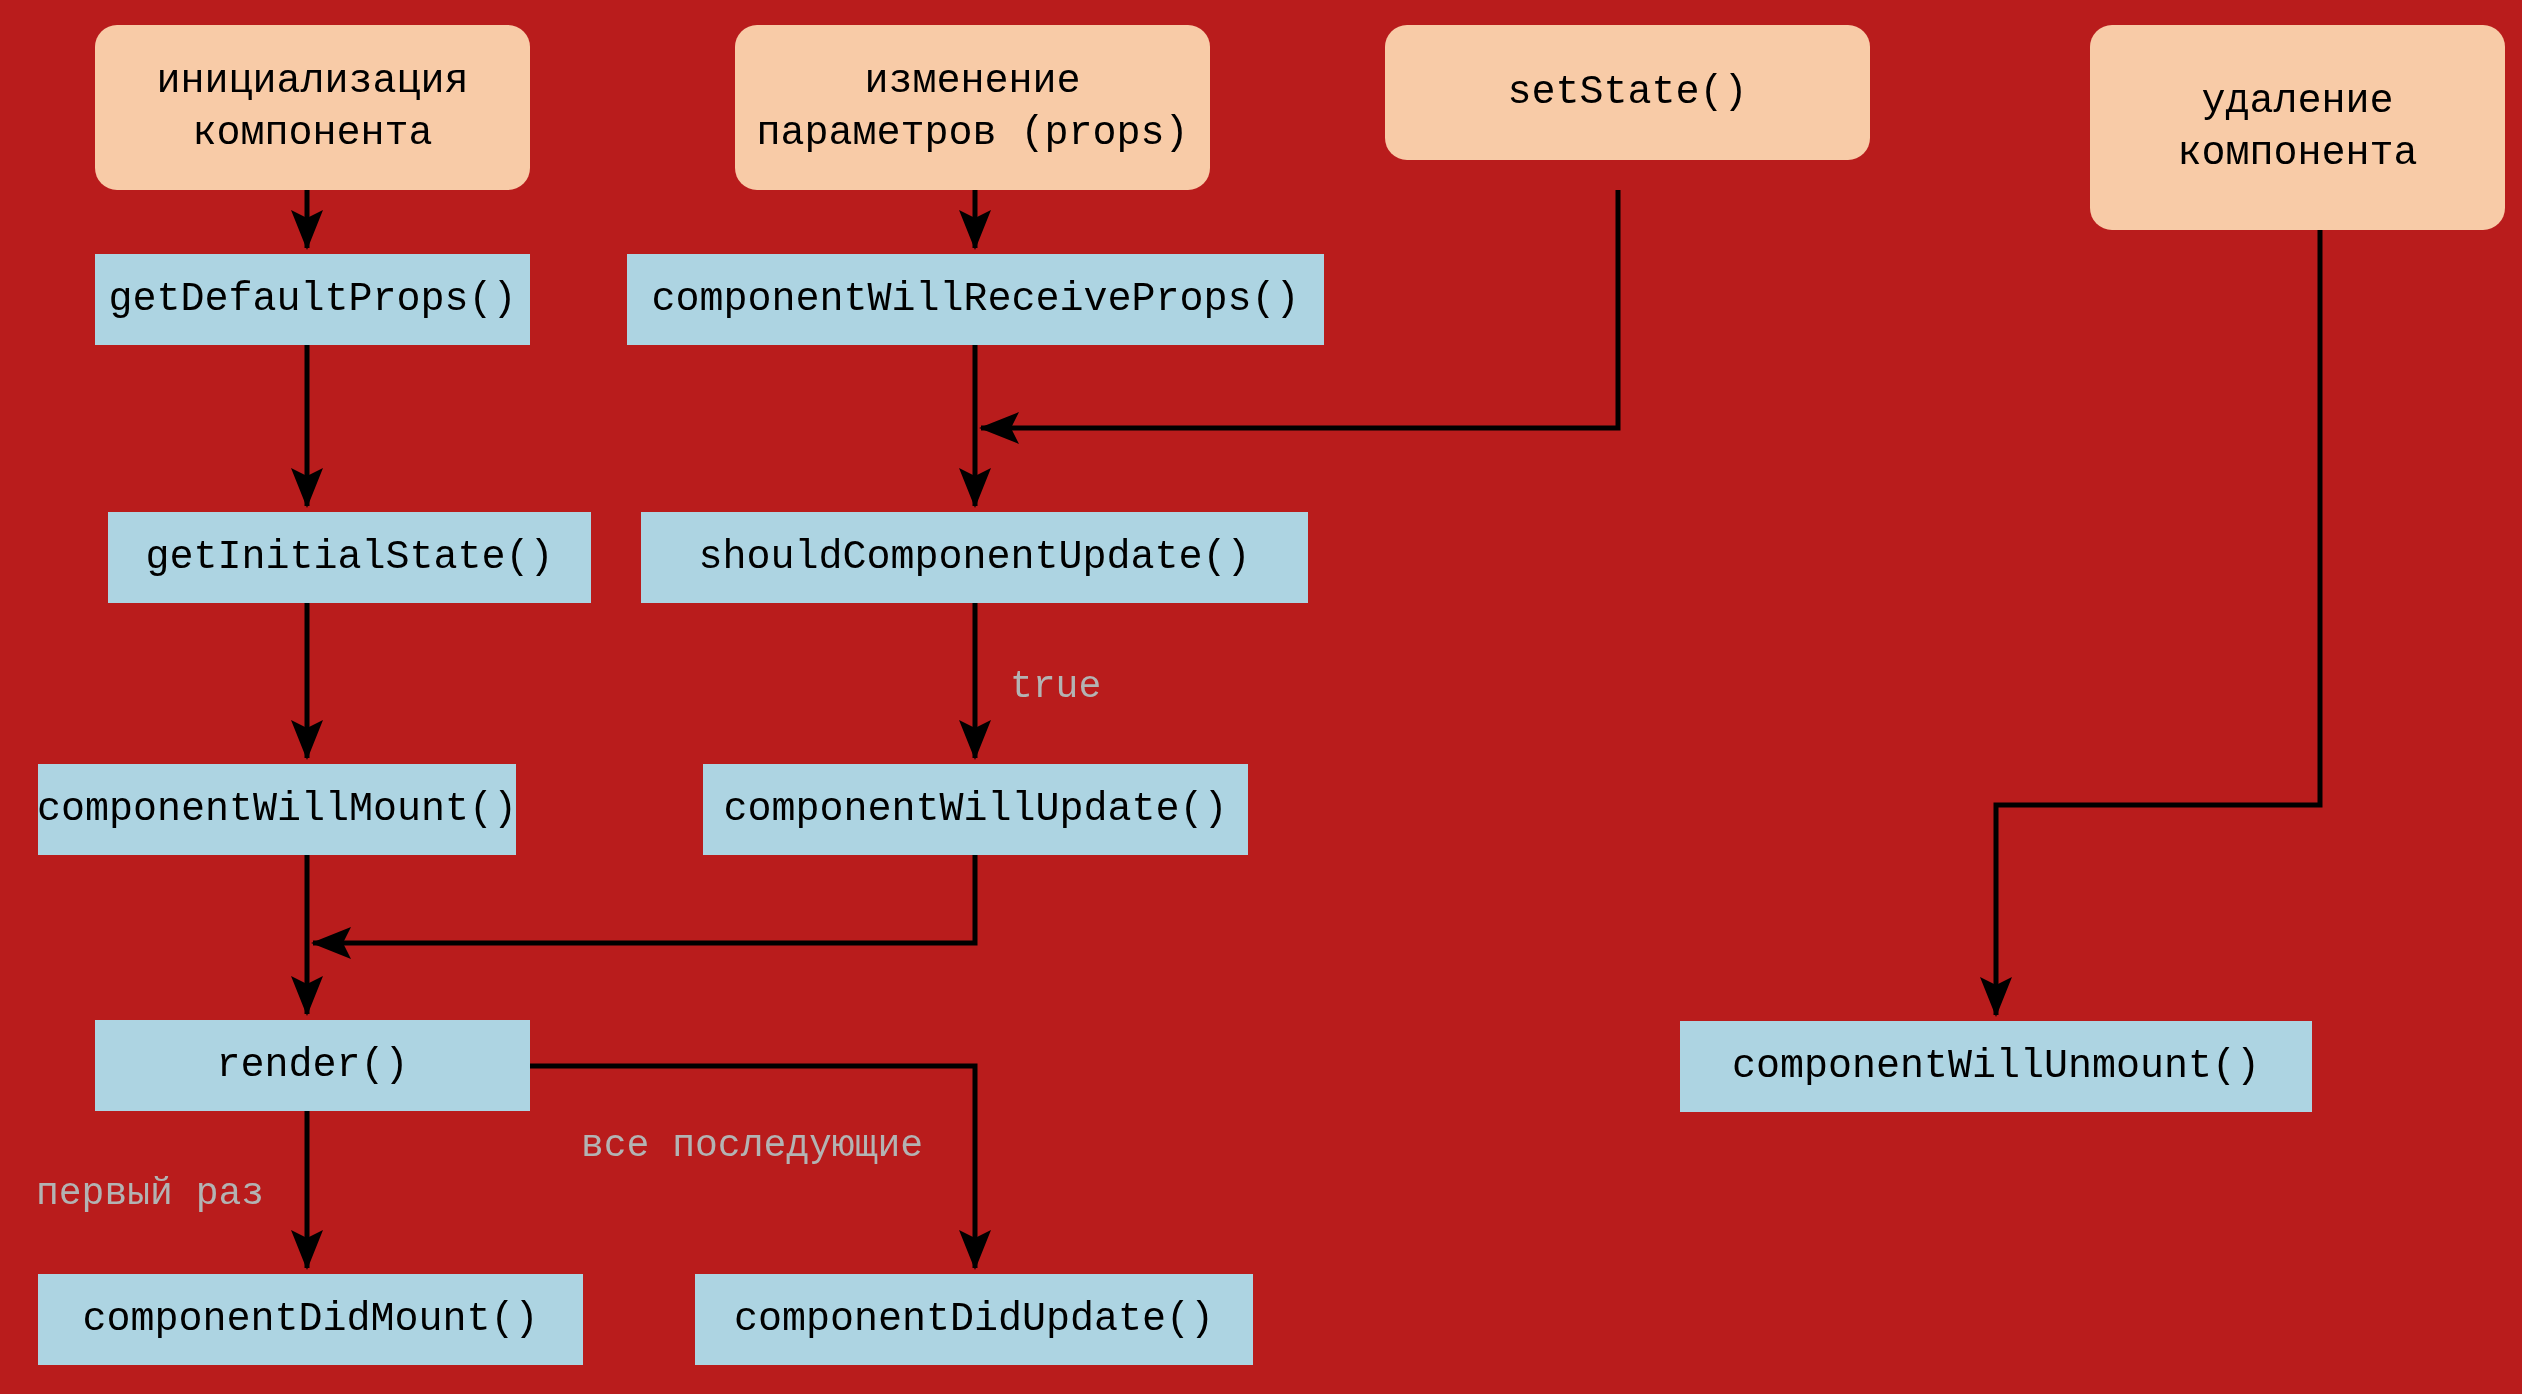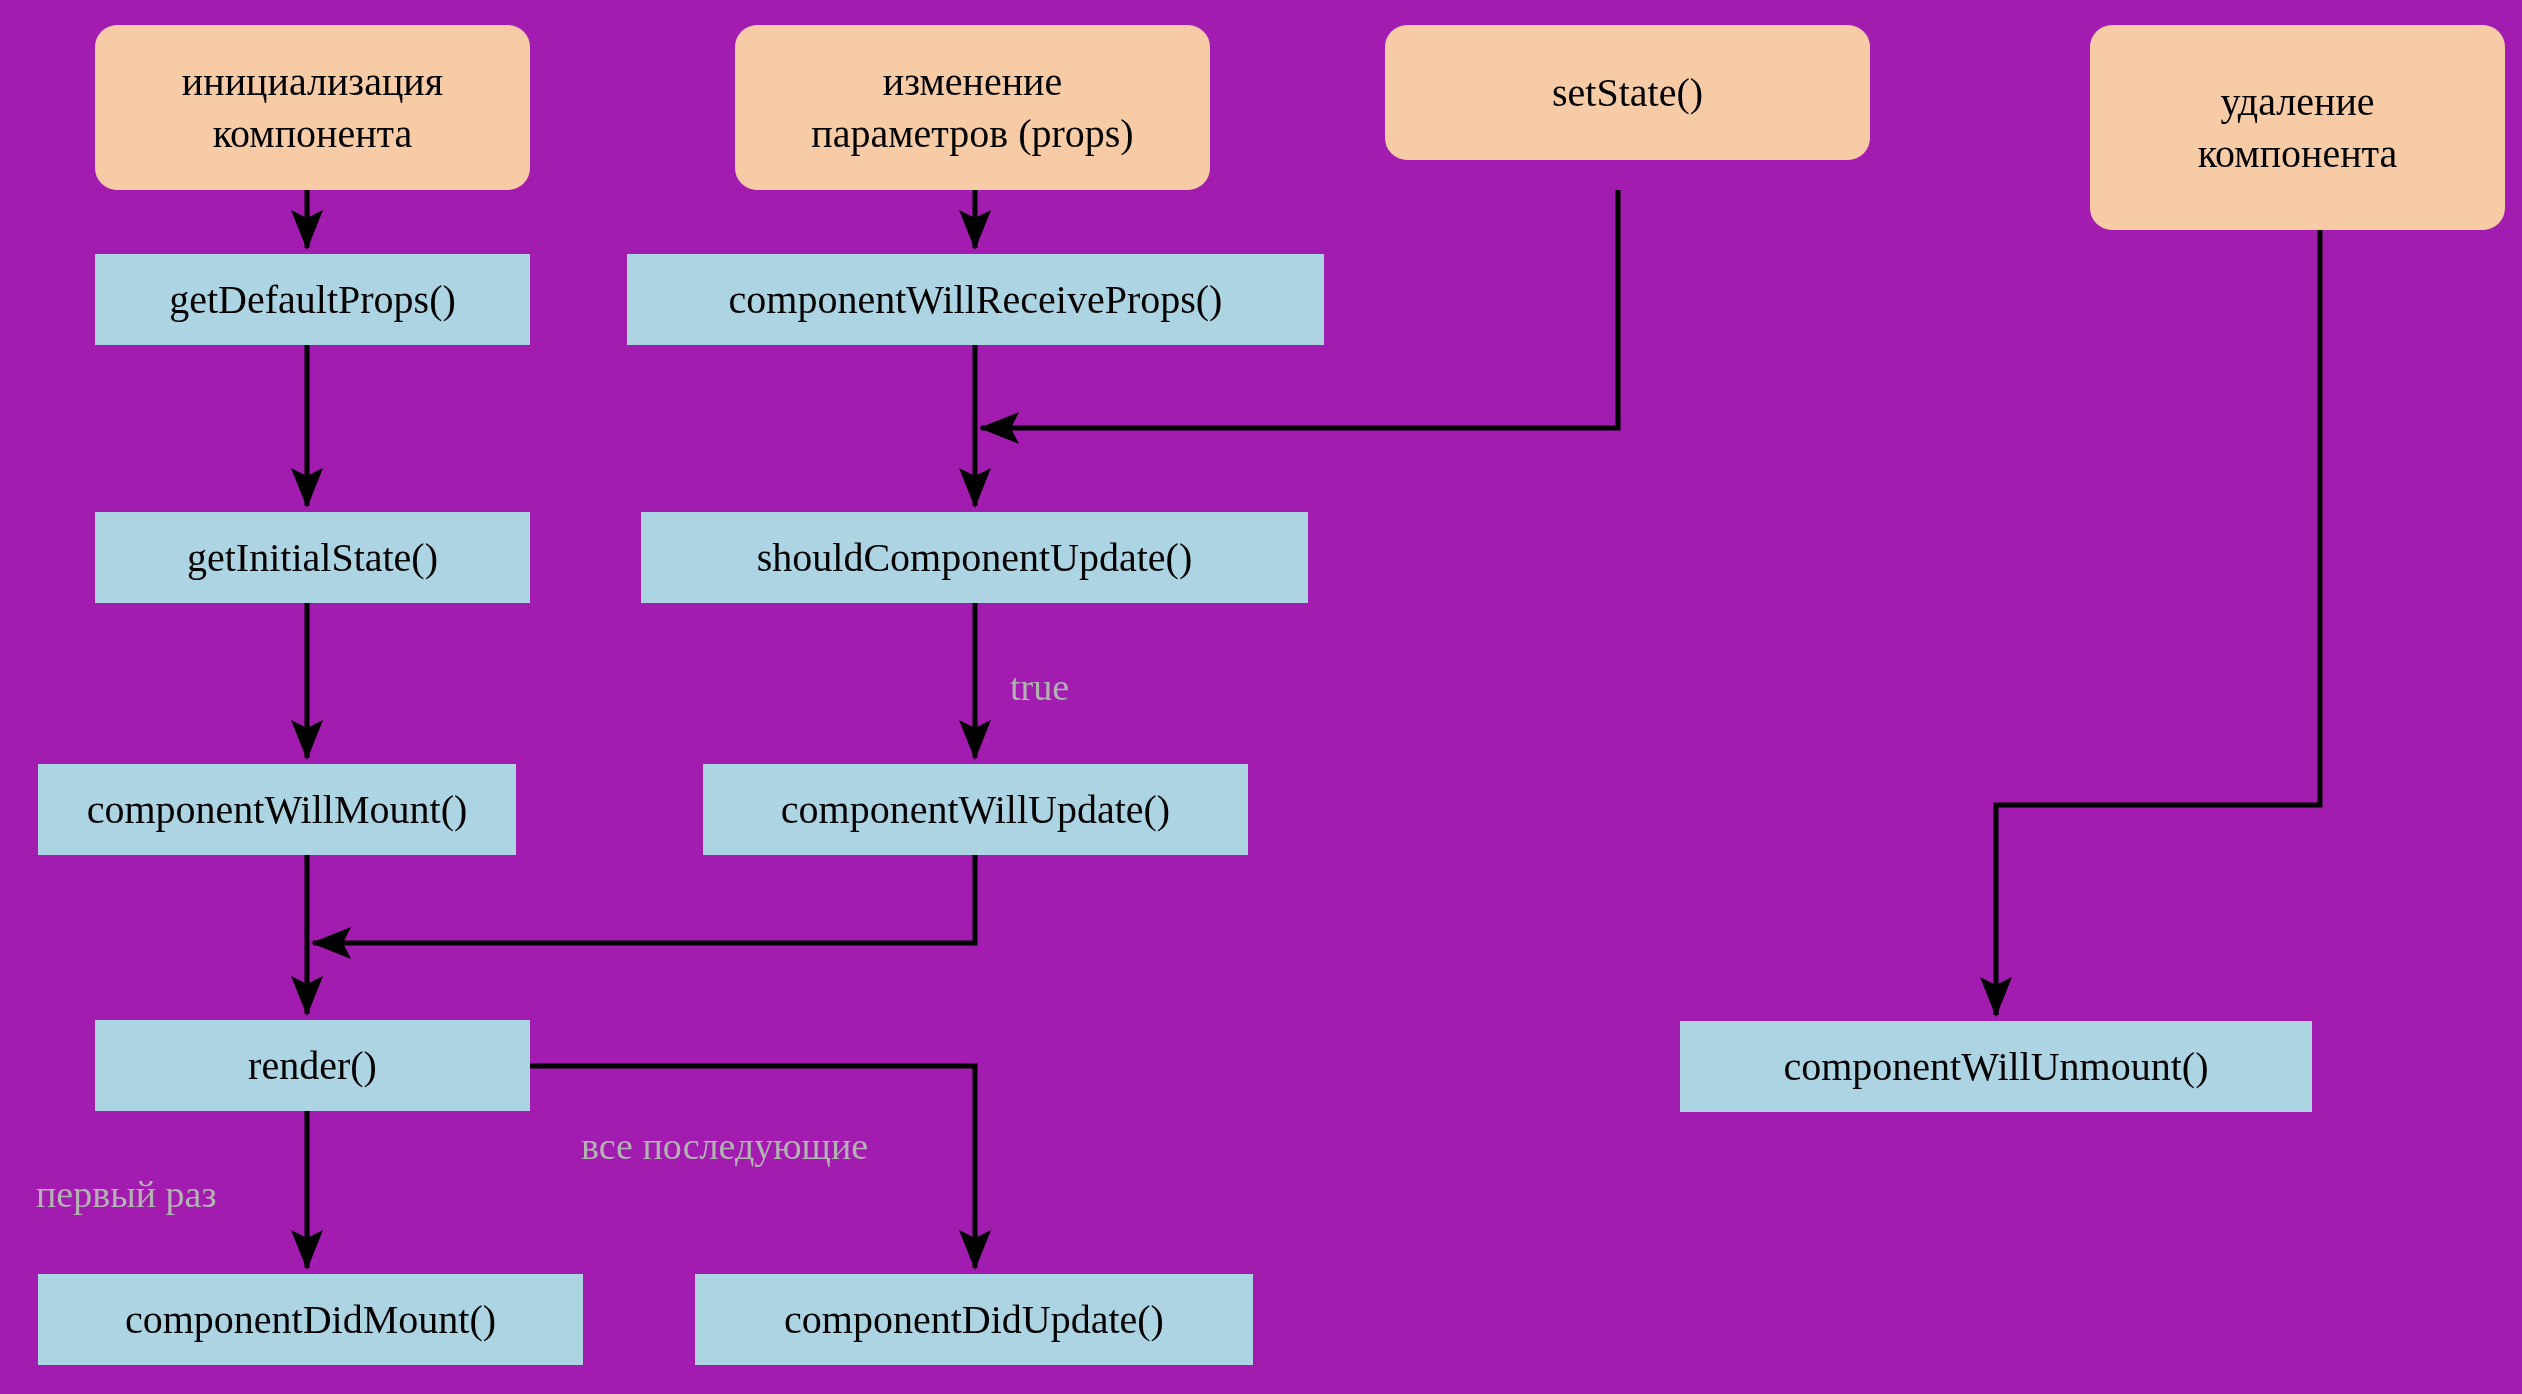--- a/index.html
+++ b/index.html
@@ -4,23 +4,23 @@
 <style>
   html, body {
     margin: 0;
     padding: 0;
     background: #ffffff;
   }
   #canvas {
     position: relative;
     width: 2522px;
     height: 1394px;
-    background: #a21caf;
+    background: #b91c1c;
     overflow: hidden;
-    font-family: Liberation Serif, serif;
+    font-family: Liberation Mono, monospace;
   }
   #edges {
     position: absolute;
     left: 0;
     top: 0;
     width: 2522px;
     height: 1394px;
   }
   .node {
     position: absolute;
@@ -77,21 +77,21 @@
   <div id="node-layer">
       <div class="node trigger" style="left: 95px; top: 25px; width: 435px; height: 165px;"><span>инициализация
 компонента</span></div>
       <div class="node trigger" style="left: 713px; top: 25px; width: 475px; height: 165px; margin-left: 22px;"><span>изменение
 параметров (props)</span></div>
       <div class="node trigger" style="left: 1385px; top: 25px; width: 485px; height: 135px;"><span>setState()</span></div>
       <div class="node trigger" style="left: 2090px; top: 25px; width: 415px; height: 205px;"><span>удаление
 компонента</span></div>
       <div class="node lifecycle" style="left: 95px; top: 254px; width: 435px; height: 91px;"><span>getDefaultProps()</span></div>
       <div class="node lifecycle" style="left: 627px; top: 254px; width: 697px; height: 91px;"><span>componentWillReceiveProps()</span></div>
-      <div class="node lifecycle" style="left: 95px; top: 512px; width: 435px; height: 91px;"><span>getInitialState()</span></div>
+      <div class="node lifecycle" style="left: 108px; top: 512px; width: 483px; height: 91px;"><span>getInitialState()</span></div>
       <div class="node lifecycle" style="left: 641px; top: 512px; width: 667px; height: 91px;"><span>shouldComponentUpdate()</span></div>
       <div class="node lifecycle" style="left: 38px; top: 764px; width: 478px; height: 91px;"><span>componentWillMount()</span></div>
       <div class="node lifecycle" style="left: 703px; top: 764px; width: 545px; height: 91px;"><span>componentWillUpdate()</span></div>
       <div class="node lifecycle" style="left: 95px; top: 1020px; width: 435px; height: 91px;"><span>render()</span></div>
       <div class="node lifecycle" style="left: 1680px; top: 1021px; width: 632px; height: 91px;"><span>componentWillUnmount()</span></div>
       <div class="node lifecycle" style="left: 38px; top: 1274px; width: 545px; height: 91px;"><span>componentDidMount()</span></div>
       <div class="node lifecycle" style="left: 695px; top: 1274px; width: 558px; height: 91px;"><span>componentDidUpdate()</span></div>
     </div>
   <div id="label-layer">
       <div class="edge-label" style="left: 1010px; top: 665px;">true</div>

